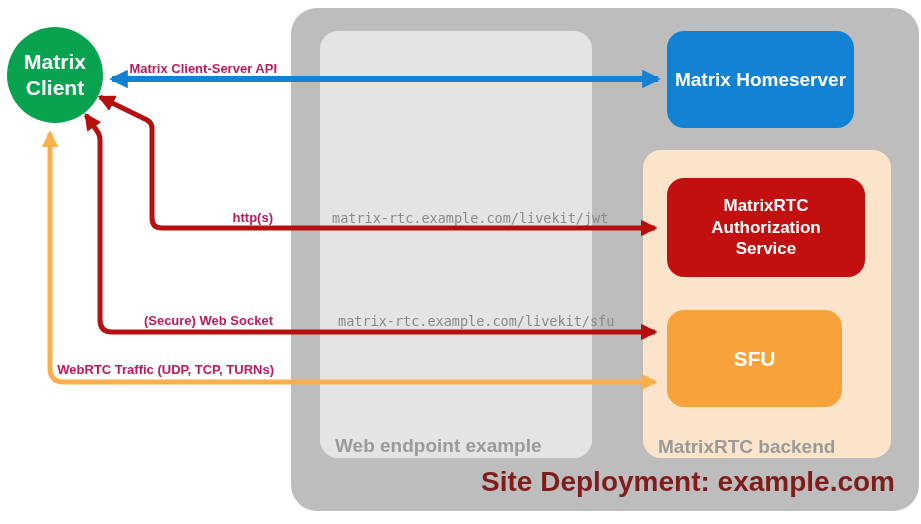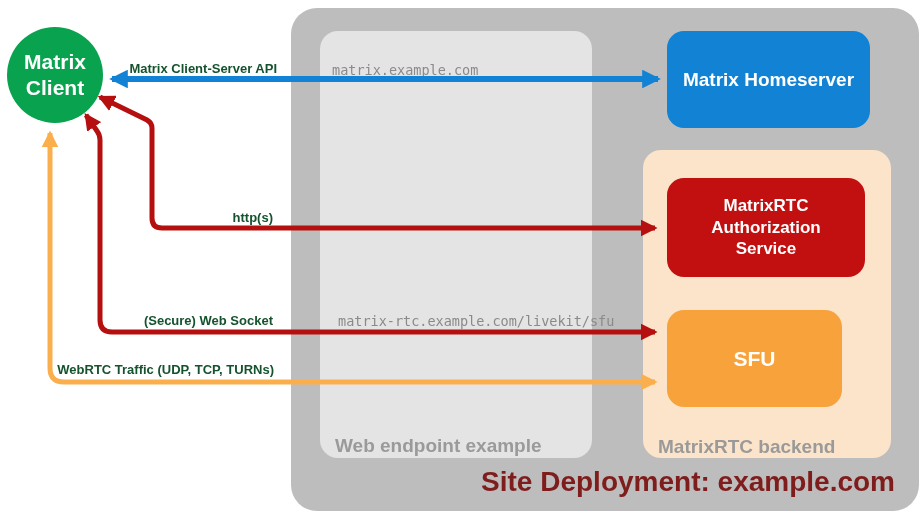--- a/index.html
+++ b/index.html
@@ -27,21 +27,21 @@
     border-radius: 18px;
   }
 
   
   .node {
     display: flex; align-items: center; justify-content: center;
     text-align: center;
     color: #ffffff; font-weight: 700;
     border-radius: 17px;
   }
-  .node-homeserver { left: 667px; top: 31px;  width: 203px; height: 97px; font-size: 19px; }
+  .node-homeserver { left: 667px; top: 31px;  width: 187px; height: 97px; font-size: 19px; }
   .node-auth       { left: 667px; top: 178px; width: 198px; height: 99px; font-size: 17px; line-height: 1.28; padding: 0 28px; box-sizing: border-box; }
   .node-sfu        { left: 667px; top: 310px; width: 175px; height: 97px; font-size: 21px; }
 
   
   .client-circle {
     left: 7px; top: 27px; width: 96px; height: 96px;
     border-radius: 50%;
     display: flex; align-items: center; justify-content: flex-end;
     text-align: center;
     color: #ffffff; font-weight: 700; font-size: 21px; line-height: 1.25;
@@ -56,21 +56,21 @@
   .routing-label { left: 335px; top: 435px; }
   .backend-label { left: 658px; top: 436px; text-align: center; }
   .deployment-label {
     right: 24px; bottom: 13px;
     color: #7f1d1d; font-weight: 700; font-size: 28px;
     white-space: nowrap;
   }
 
   
   .arrow-label {
-    color: #14532d; font-weight: 700; font-size: 13px;
+    color: #be185d; font-weight: 700; font-size: 13px;
     white-space: nowrap; text-align: right;
   }
   .lbl-api    { right: 644px; top: 61px; }
   .lbl-https  { right: 648px; top: 210px; }
   .lbl-ws     { right: 648px; top: 313px; text-align: center; }
   .lbl-webrtc { right: 647px; top: 362px; }
 
   
   .endpoint-label {
     font-family: "DejaVu Sans Mono", monospace;
@@ -90,21 +90,21 @@
   <div class="abs outer-box" style="background: rgb(189, 189, 189);">
     <div class="abs deployment-label">Site Deployment: example.com</div>
   </div>
 
   <div class="abs inner-box" style="background: rgb(228, 228, 228);"></div>
   <div class="abs region-label routing-label">Web endpoint example</div>
 
   <div class="abs backend-box" style="background: rgb(251, 228, 201);"></div>
   <div class="abs region-label backend-label">MatrixRTC backend</div>
 
-  <div class="abs endpoint-label ep-0">matrix.example.com</div>
+  <div class="abs endpoint-label ep-1">matrix-rtc.example.com/livekit/jwt</div>
   <div class="abs endpoint-label ep-2">matrix-rtc.example.com/livekit/sfu</div>
 
   <div class="abs node node-homeserver" style="background: rgb(17, 130, 212);">
     <span>Matrix Homeserver</span>
   </div>
   <div class="abs node node-auth" style="background: rgb(194, 16, 16);">
     <span>MatrixRTC Authorization Service</span>
   </div>
   <div class="abs node node-sfu" style="background: rgb(248, 162, 59);">
     <span>SFU</span>

